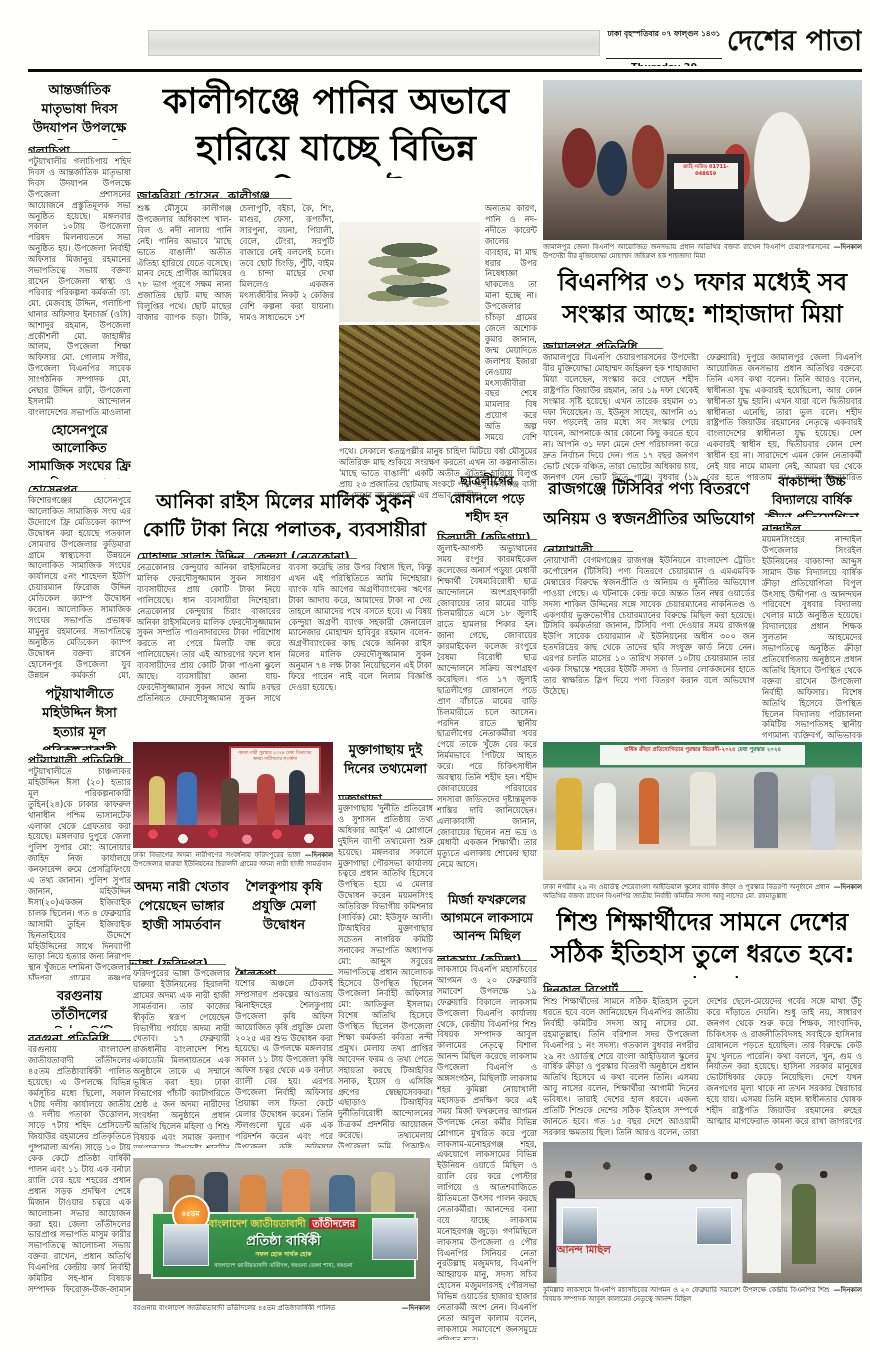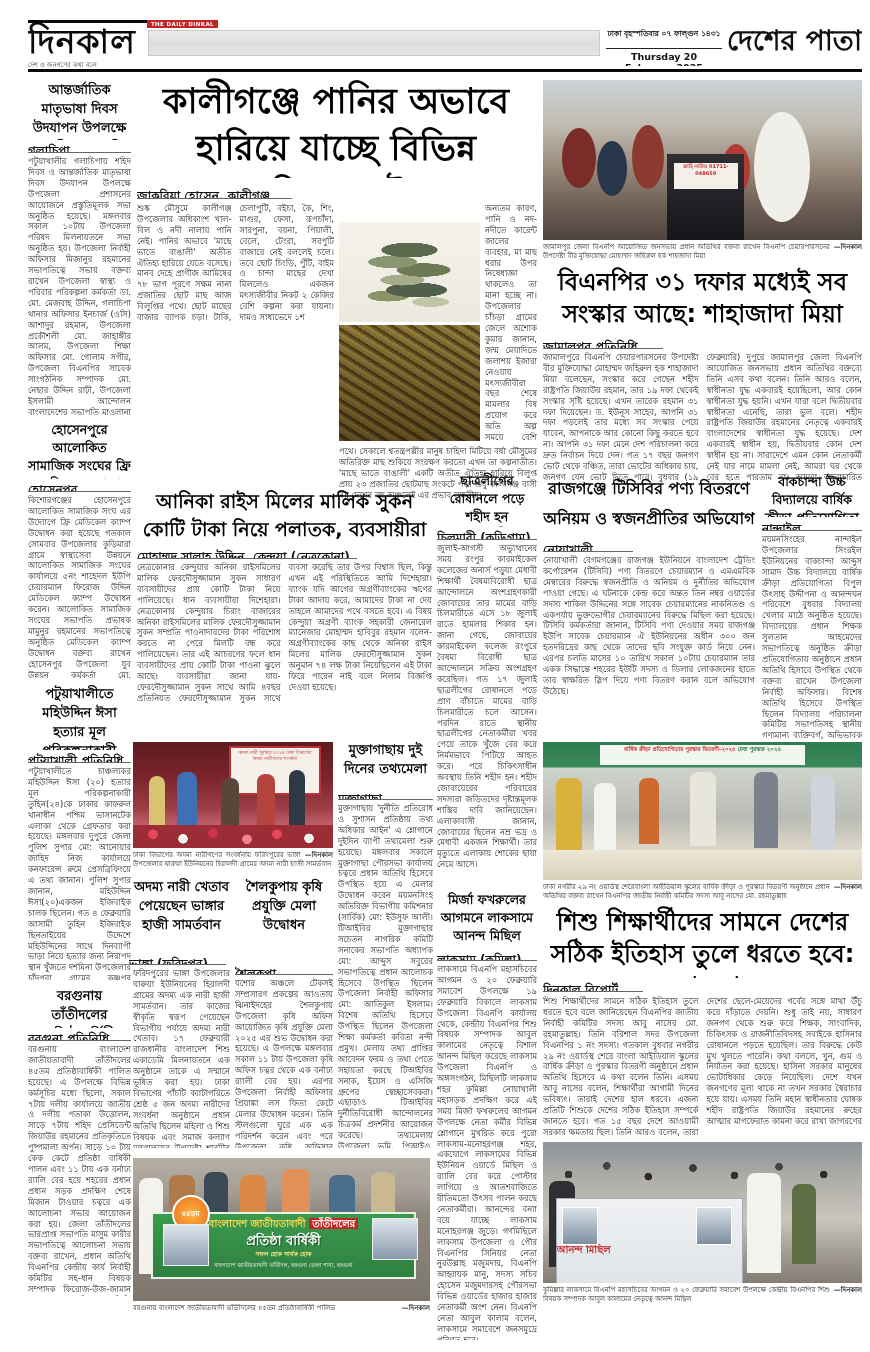--- a/index.html
+++ b/index.html
@@ -8,21 +8,21 @@
   .b{position:absolute;box-sizing:border-box;overflow:hidden;}
   
   .logo-title{font-size:33px;font-weight:800;letter-spacing:1px;color:#0a0a0a;line-height:34px;}
   .logo-tag{position:absolute;top:0;right:0;background:#c32424;color:#fff;font-size:5.5px;
             font-weight:700;padding:1px 4px;letter-spacing:.4px;}
   .logo-slogan{font-size:6.5px;color:#333;margin-top:1px;}
   .logo-topbar{height:3px;background:#0a0a0a;margin-bottom:2px;width:70%;}
   .pagenum{font-size:21px;font-weight:700;}
   .adstrip{background:linear-gradient(180deg,#ececea,#dcdcda 55%,#e6e6e4);border:1px solid #c9c9c7;}
   .datebox{font-weight:700;text-align:center;}
-  .date-bn{font-size:7.5px;border-bottom:1px solid #222;padding-bottom:8px;}
+  .date-bn{font-size:7.5px;border-bottom:1px solid #222;padding-bottom:18px;}
   .date-en{font-size:9.5px;border-bottom:1px solid #222;padding-top:2px;padding-bottom:1px;}
   .pagetitle{font-size:28px;font-weight:600;line-height:46px;text-align:right;}
   .hrule{background:#0a0a0a;}
   
   .head{font-weight:800;text-align:center;color:#000;}
   .h-xl{font-size:35px;line-height:47px;}
   .h-lg{font-size:24px;line-height:32px;}
   .h-md{font-size:19px;line-height:28px;}
   .h-rg{font-size:16px;line-height:30px;}
   .h-sm{font-size:13px;line-height:19px;}
@@ -97,26 +97,20 @@
      radial-gradient(circle 4px at 60% 52%,#352e2b 90%,transparent),
      radial-gradient(circle 4px at 74% 32%,#4a403c 90%,transparent),
      radial-gradient(circle 4px at 88% 50%,#2f2a28 90%,transparent);}
   .fig{position:absolute;border-radius:8px 8px 0 0;}
 </style>
 </head>
 <body>
 
 <div class="page">
 
-  <div class="b" style="left:28px;top:20px;width:190px;height:52px;">
-    <div class="logo-topbar"></div>
-    <div class="logo-tag">THE DAILY DINKAL</div>
-    <div class="logo-title">দিনকাল</div>
-    <div class="logo-slogan">দেশ ও জনগণের কথা বলে</div>
-  </div>
   <div class="b pagenum" style="left:222px;top:32px;width:26px;height:30px;">৬</div>
   <div class="b adstrip" style="left:148px;top:30px;width:452px;height:26px;"></div>
   <div class="b datebox" style="left:606px;top:28px;width:116px;height:38px;">
     <div class="date-bn">ঢাকা বৃহস্পতিবার ০৭ ফাল্গুন ১৪৩১</div>
     <div class="date-en">Thursday 20 February 2025</div>
   </div>
   <div class="b pagetitle" style="left:712px;top:18px;width:150px;height:50px;">দেশের পাতা</div>
   <div class="b hrule" style="left:28px;top:69px;width:834px;height:3px;"></div>
 
   <div class="b head h-sm" style="left:28px;top:80px;width:103px;height:60px;">আন্তর্জাতিক মাতৃভাষা দিবস উদযাপন উপলক্ষে গলাচিপায় প্রস্তুতি সভা</div>

